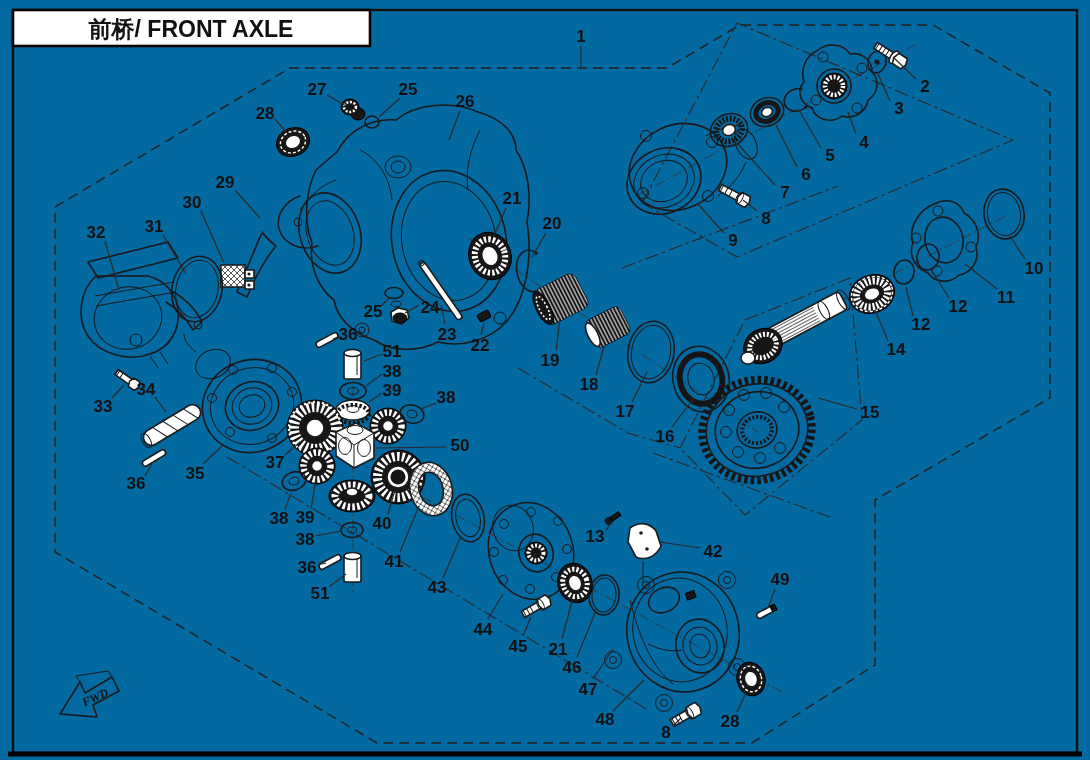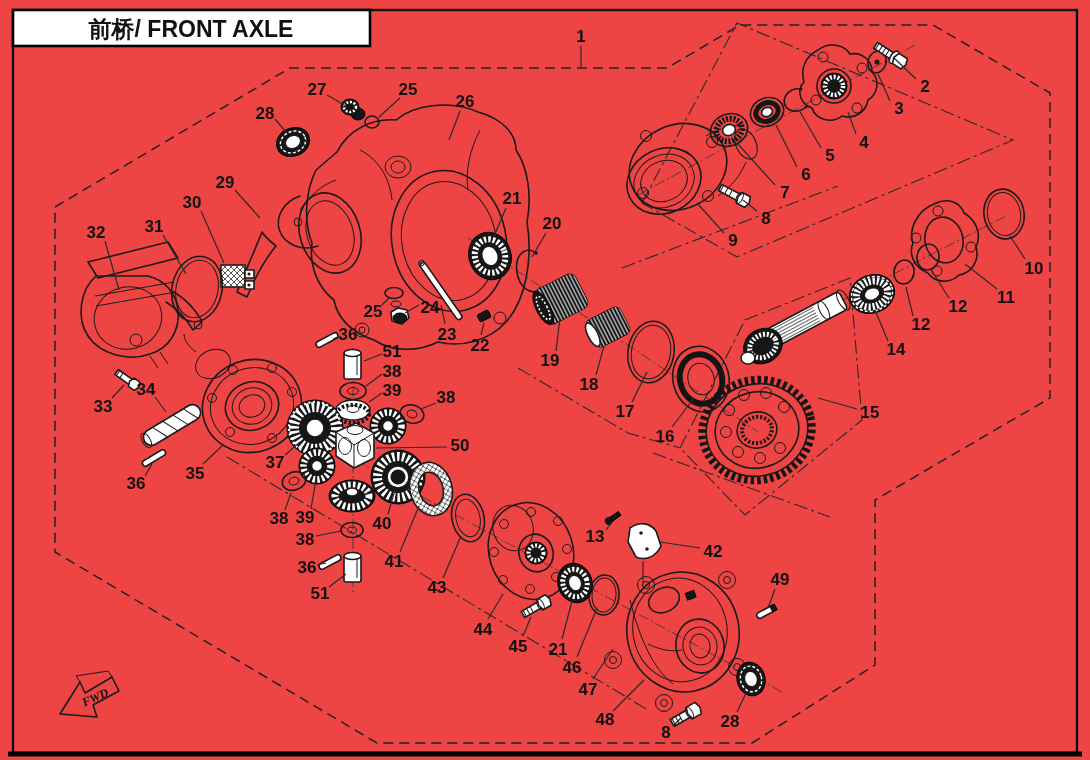--- a/index.html
+++ b/index.html
@@ -1,16 +1,16 @@
 <!DOCTYPE html>
 <html><head>
 <meta charset="utf-8">
 <style>
   html,body { margin:0; padding:0; background:#ffffff; }
-  .page { position:relative; width:1090px; height:760px; background:#ef4444; overflow:hidden;
+  .page { position:relative; width:1090px; height:760px; background:#0369a1; overflow:hidden;
           font-family:"Liberation Sans", sans-serif; }
   svg { display:block; }
   .ink    { fill:none; stroke:#1a1a1a; stroke-width:1.6; stroke-linejoin:round; stroke-linecap:round; }
   .thin   { fill:none; stroke:#1a1a1a; stroke-width:1.0; stroke-linejoin:round; }
   .whitefill { fill:#ffffff; stroke:#1a1a1a; stroke-width:1.6; stroke-linejoin:round; }
   .darkfill  { fill:#161616; stroke:#000; stroke-width:1; }
   .boundary  { fill:none; stroke:#222; stroke-width:1.5; stroke-dasharray:10 6; }
   .chain     { fill:none; stroke:#2a2a2a; stroke-width:1.1; stroke-dasharray:14 4 3 4; }
   .axis      { fill:none; stroke:#333; stroke-width:0.8; stroke-dasharray:11 3 2 3; }
   .leader    { fill:none; stroke:#2a2a2a; stroke-width:1.2; }

